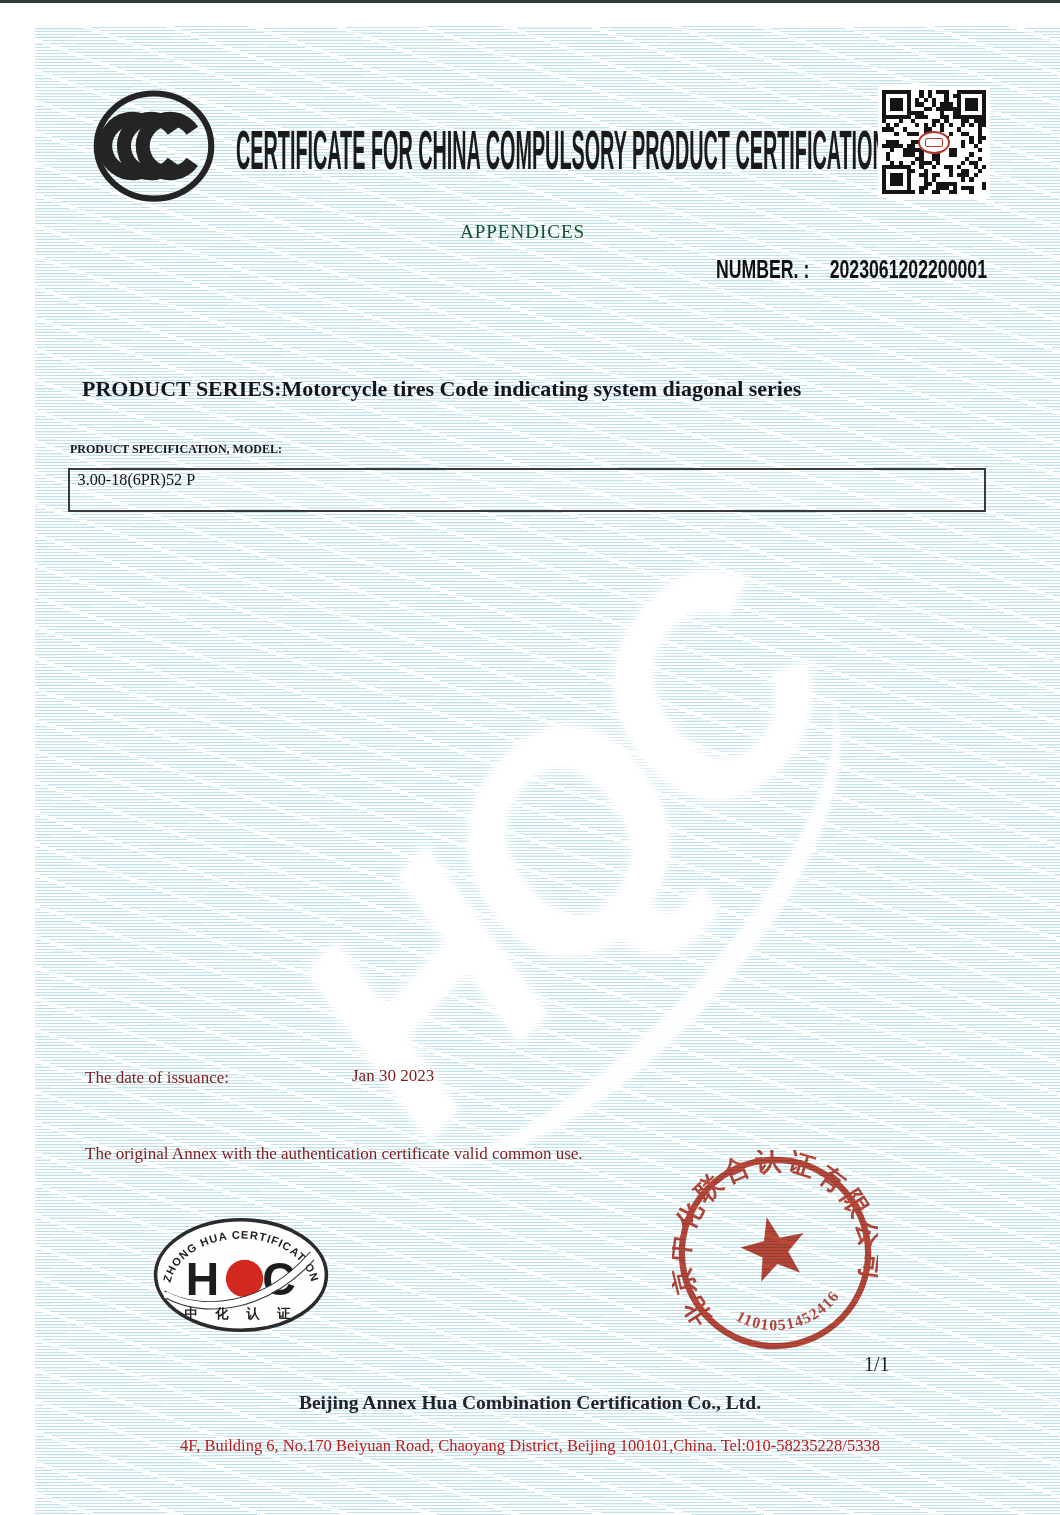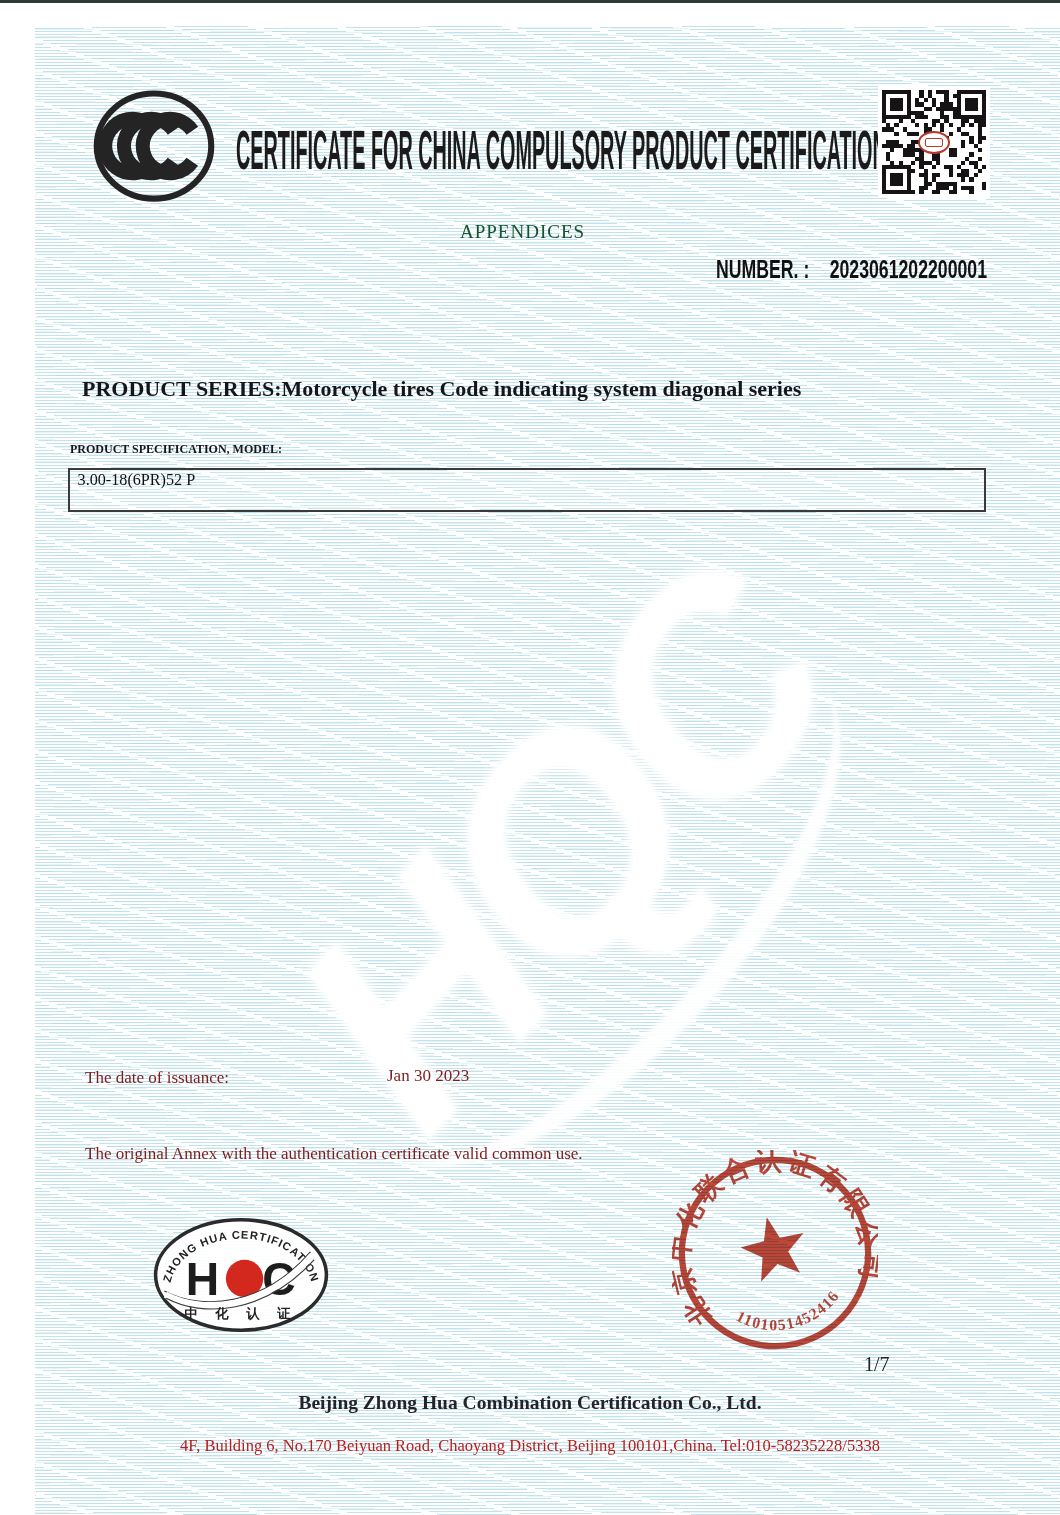--- a/index.html
+++ b/index.html
@@ -66,21 +66,21 @@
   .series-line{left:70px;top:376px;font-weight:bold;font-size:22px;white-space:nowrap;color:#15151d;margin-left:12px;}
   .spec-label{left:70px;top:430px;font-weight:bold;font-size:12px;color:#15151d;margin-top:12px;}
   .spec-box{
     left:68px;top:468px;width:918px;height:44px;border:2.5px solid #3a3a3a;
     display:flex;align-items:flex-start;box-sizing:border-box;background:rgba(255,255,255,0.15);
   }
   .spec-value{font-size:17px;padding-left:8px;color:#101018;transform:scaleX(0.95);transform-origin:left center;}
   
   .mono{font-family:Liberation Serif, serif;font-size:17px;color:#7f1d1d;white-space:nowrap;}
   .issue-label{left:85px;top:1068px;}
-  .issue-date{left:352px;top:1066px;margin-left:35px;}
+  .issue-date{left:352px;top:1066px;}
   .annex-note{left:85px;top:1108px;margin-top:36px;}
   
   .hqc-logo{left:152px;top:1216px;}
   .stamp{left:672px;top:1150px;mix-blend-mode:multiply;}
   .page-num{left:864px;top:1353px;font-size:20px;color:#20202a;}
   .footer-company{left:0;top:1392px;width:1060px;text-align:center;font-weight:bold;font-size:19.5px;color:#23232d;}
   .footer-address{left:0;top:1436px;width:1060px;text-align:center;font-size:16.5px;color:#b91c1c;}
 </style>
 </head>
 <body>
@@ -781,16 +781,16 @@
       <textPath href="#sealTopArc" startOffset="50%" text-anchor="middle">北京中化联合认证有限公司</textPath>
     </text>
     <polygon points="115,74 124.1,99.5 151.1,100.3 129.7,116.8 137.3,142.7 115,127.5 92.7,142.7 100.3,116.8 78.9,100.3 105.9,99.5" fill="#b83a2b"></polygon>
     <path id="sealBottomArc" d="M 36,152 A 88,88 0 0 0 194,152" fill="none"></path>
     <text font-size="17.5" font-weight="bold" letter-spacing="1.5" fill="#b83a2b">
       <textPath href="#sealBottomArc" startOffset="50%" text-anchor="middle">1101051452416</textPath>
     </text>
   </g>
 </svg>
 
-<div class="abs page-num">1/7</div>
-
-<div class="abs footer-company">Beijing Zhong Hua Combination Certification Co., Ltd.</div>
+<div class="abs page-num">1/1</div>
+
+<div class="abs footer-company">Beijing Annex Hua Combination Certification Co., Ltd.</div>
 <div class="abs footer-address">4F, Building 6, No.170 Beiyuan Road, Chaoyang District, Beijing 100101,China.  Tel:010-58235228/5338</div>
 
 </body></html>

